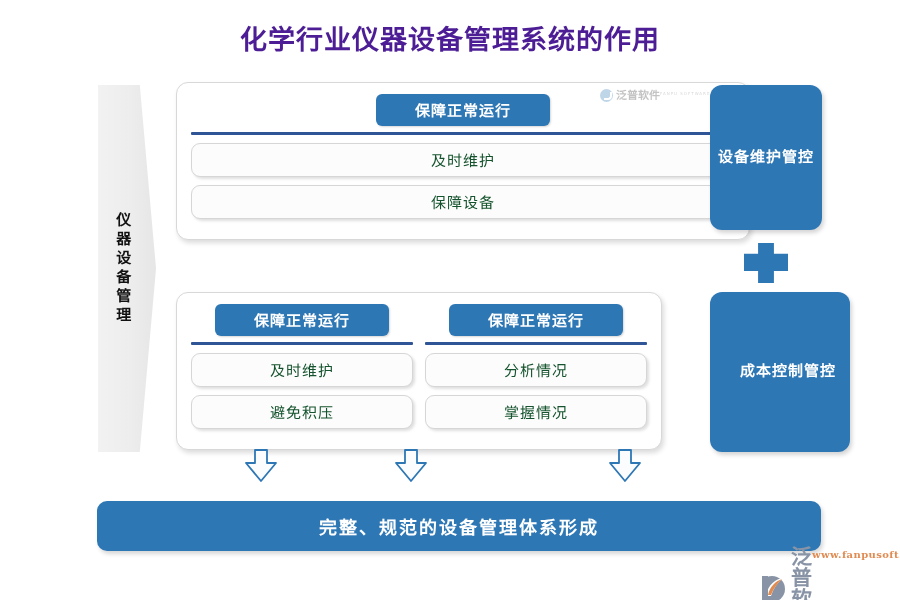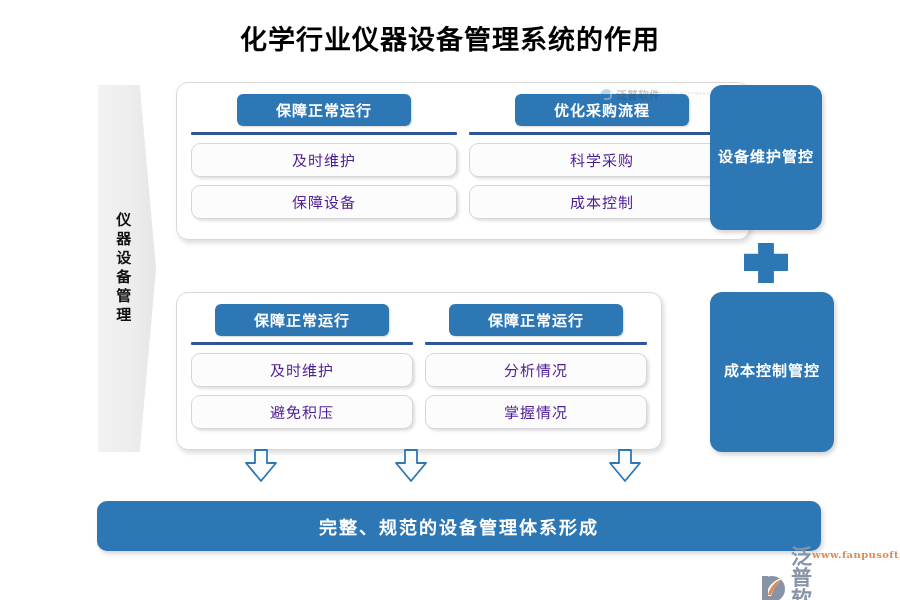--- a/index.html
+++ b/index.html
@@ -21,21 +21,21 @@
 
   
   .title {
     position: absolute;
     left: 0;
     top: 18px;
     width: 900px;
     text-align: center;
     font-size: 27px;
     font-weight: bold;
-    color: #000000;
+    color: #4c1d95;
     letter-spacing: 1px;
     white-space: nowrap;
   }
 
   
   .left-band {
     position: absolute;
     left: 98px;
     top: 85px;
     width: 58px;
@@ -116,21 +116,21 @@
     width: 100%;
     height: 38px;
     background: #fcfcfc;
     border: 1px solid #d6d6d6;
     border-radius: 9px;
     box-shadow: 2px 2px 3px rgba(0,0,0,0.13);
     display: flex;
     align-items: center;
     justify-content: center;
     font-size: 15px;
-    color: #4c1d95;
+    color: #14532d;
     box-sizing: border-box;
     letter-spacing: 1px;
     margin-bottom: 8px;
     white-space: nowrap;
   }
   .card:last-child { margin-bottom: 8px; }
 
   
   .right-box {
     position: absolute;
@@ -141,21 +141,21 @@
     align-items: center;
     justify-content: center;
     text-align: center;
     color: #ffffff;
     font-size: 15px;
     font-weight: bold;
     line-height: 1.42;
     letter-spacing: 1px;
   }
   #right-box-top    { left: 710px; top: 85px;  width: 112px; height: 145px; }
-  #right-box-bottom { left: 710px; top: 292px; width: 124px; height: 160px; }
+  #right-box-bottom { left: 710px; top: 292px; width: 124px; height: 160px; padding-left: 16px; }
 
   .plus-shape {
     position: absolute;
     left: 744px;
     top: 243px;
     width: 44px;
     height: 40px;
     background: #2e77b5;
     clip-path: polygon(32% 0%, 68% 0%, 68% 27%, 100% 27%, 100% 70%, 68% 70%, 68% 100%, 32% 100%, 32% 70%, 0% 70%, 0% 27%, 32% 27%);
   }
@@ -276,26 +276,20 @@
     <span class="vtext">仪器设备管理</span>
   </div>
 
   <div class="panel" id="panel-top">
     <div class="panel-cols">
       <div class="col">
         <div class="col-head">保障正常运行</div>
         <div class="col-rule"></div>
         <div class="card">及时维护</div>
         <div class="card">保障设备</div>
-      </div>
-      <div class="col">
-        <div class="col-head">优化采购流程</div>
-        <div class="col-rule"></div>
-        <div class="card">科学采购</div>
-        <div class="card">成本控制</div>
       </div>
     </div>
   </div>
 
   <div class="watermark">
     <span class="wm-mark"></span>
     <span class="logo-word">
       <span class="wm-text">泛普软件</span>
       <span class="wm-sub">FANPU SOFTWARE</span>
     </span>

